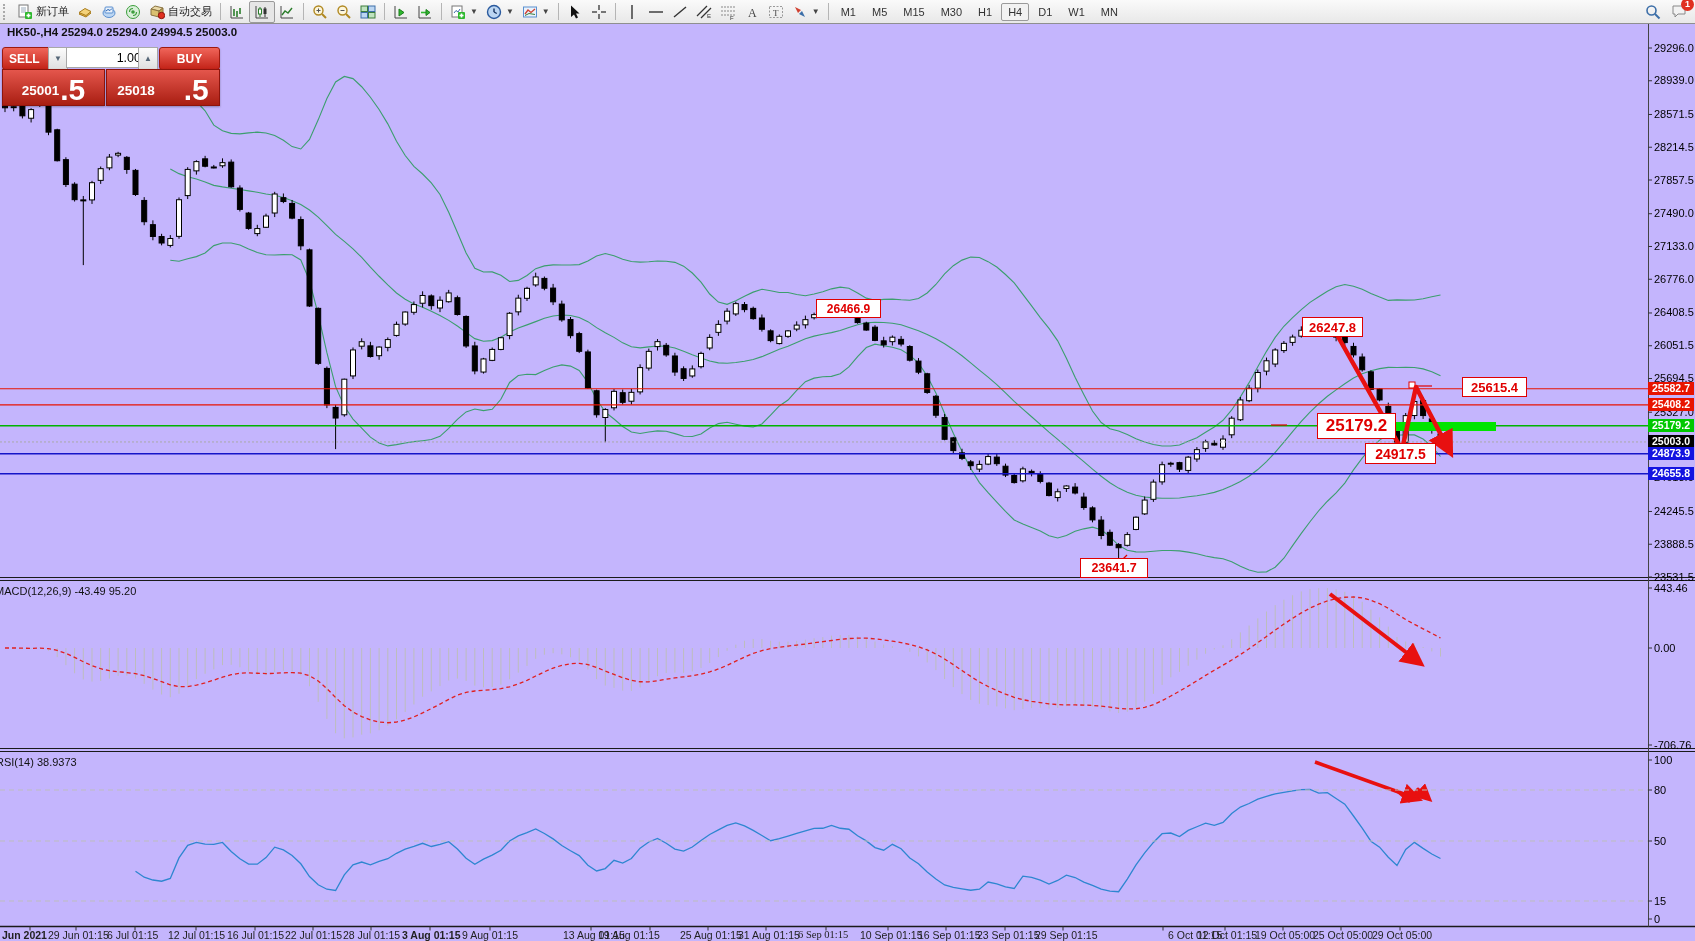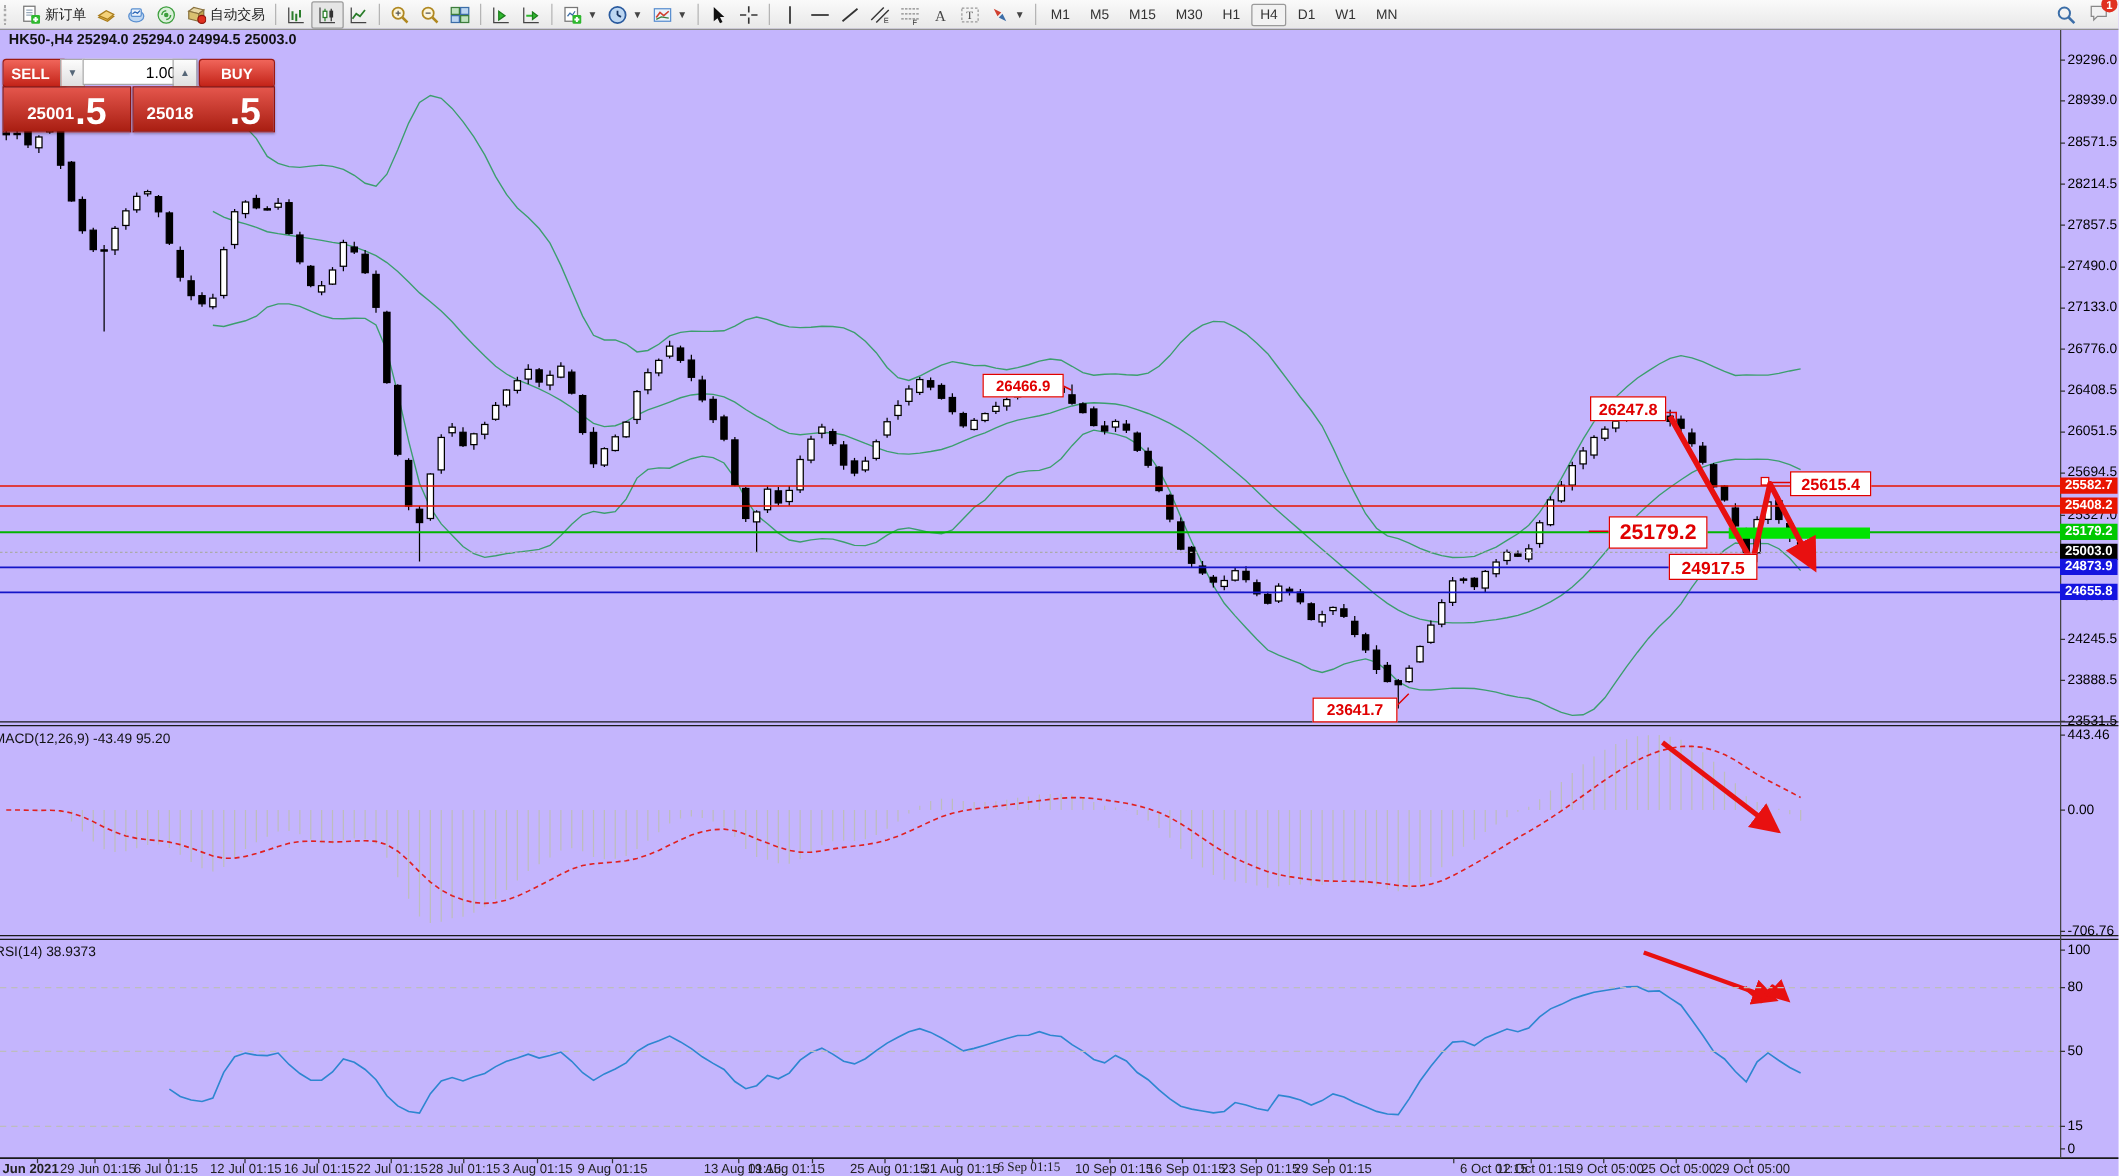--- a/index.html
+++ b/index.html
@@ -23,21 +23,21 @@
   #chart-title{position:absolute;left:7px;top:26px;font-size:11.5px;font-weight:bold;color:#111;z-index:5;}
   #macd-label{position:absolute;left:-5px;top:585px;font-size:11px;color:#111;z-index:5;}
   #rsi-label{position:absolute;left:-4px;top:756px;font-size:11px;color:#111;z-index:5;}
   #chart-svg{position:absolute;left:0;top:0;z-index:1;}
   #overlays{position:absolute;left:0;top:0;width:1695px;height:941px;z-index:6;pointer-events:none;}
   .axlbl{position:absolute;left:1654px;font-size:11px;color:#000;white-space:nowrap;}
   .pbadge{position:absolute;left:1648px;width:46px;height:13px;font-size:10.5px;font-weight:bold;
     text-align:center;line-height:13px;white-space:nowrap;}
   .tlabel{position:absolute;top:929px;font-size:10.5px;color:#222;white-space:nowrap;}
   .callout{position:absolute;border:1px solid #e00000;background:#fff;color:#e00000;font-weight:bold;
-    display:flex;align-items:center;justify-content:center;white-space:nowrap;}
+    display:flex;align-items:center;justify-content:center;white-space:nowrap;margin-left:30px;}
   
   #panel{position:absolute;left:2px;top:46px;width:216px;height:57px;z-index:30;}
   .obtn{position:absolute;color:#fff;font-weight:bold;font-size:12px;
     background:linear-gradient(#f0655a,#c32318);border:1px solid #9e1a10;border-radius:3px;
     display:flex;align-items:center;box-shadow:0 1px 2px rgba(0,0,0,.25);}
   .spin{position:absolute;top:1px;width:18px;height:21px;background:linear-gradient(#fcfcfc,#dfdfdf);
     border:1px solid #a8a8a8;color:#567;font-size:8px;display:flex;align-items:center;justify-content:center;}
   #vol{position:absolute;left:64px;top:1px;width:70px;height:19px;border:1px solid #a8a8a8;
     text-align:right;font-size:12.5px;padding:0 4px;font-family:"Liberation Sans",sans-serif;}
   .pricebox{position:absolute;top:23px;height:34px;background:linear-gradient(#e4564c,#a91e12);
@@ -922,21 +922,21 @@
       <div class="pbadge" style="top: 435.463px; background: rgb(0, 0, 0); color: rgb(255, 255, 255);">25003.0</div>
       <div class="pbadge" style="top: 447.31px; background: rgb(20, 20, 224); color: rgb(255, 255, 255);">24873.9</div>
       <div class="pbadge" style="top: 467.325px; background: rgb(20, 20, 224); color: rgb(255, 255, 255);">24655.8</div>
       <div class="tlabel" style="left: 2px; font-weight: bold;">Jun 2021</div>
       <div class="tlabel" style="left: 48px; font-weight: normal;">29 Jun 01:15</div>
       <div class="tlabel" style="left: 107px; font-weight: normal;">6 Jul 01:15</div>
       <div class="tlabel" style="left: 168px; font-weight: normal;">12 Jul 01:15</div>
       <div class="tlabel" style="left: 227px; font-weight: normal;">16 Jul 01:15</div>
       <div class="tlabel" style="left: 285px; font-weight: normal;">22 Jul 01:15</div>
       <div class="tlabel" style="left: 343px; font-weight: normal;">28 Jul 01:15</div>
-      <div class="tlabel" style="left: 402px; font-weight: normal;">3 Aug 01:15</div>
+      <div class="tlabel" style="left: 402px; font-weight: bold;">3 Aug 01:15</div>
       <div class="tlabel" style="left: 462px; font-weight: normal;">9 Aug 01:15</div>
       <div class="tlabel" style="left: 563px; font-weight: normal;">13 Aug 01:15</div>
       <div class="tlabel" style="left: 598px; font-weight: normal;">19 Aug 01:15</div>
       <div class="tlabel" style="left: 680px; font-weight: normal;">25 Aug 01:15</div>
       <div class="tlabel" style="left: 738px; font-weight: normal;">31 Aug 01:15</div>
       <div class="tlabel" style="left: 798px; font-weight: normal; font-family: Liberation Serif, serif;">6 Sep 01:15</div>
       <div class="tlabel" style="left: 860px; font-weight: normal;">10 Sep 01:15</div>
       <div class="tlabel" style="left: 918px; font-weight: normal;">16 Sep 01:15</div>
       <div class="tlabel" style="left: 977px; font-weight: normal;">23 Sep 01:15</div>
       <div class="tlabel" style="left: 1035px; font-weight: normal;">29 Sep 01:15</div>

